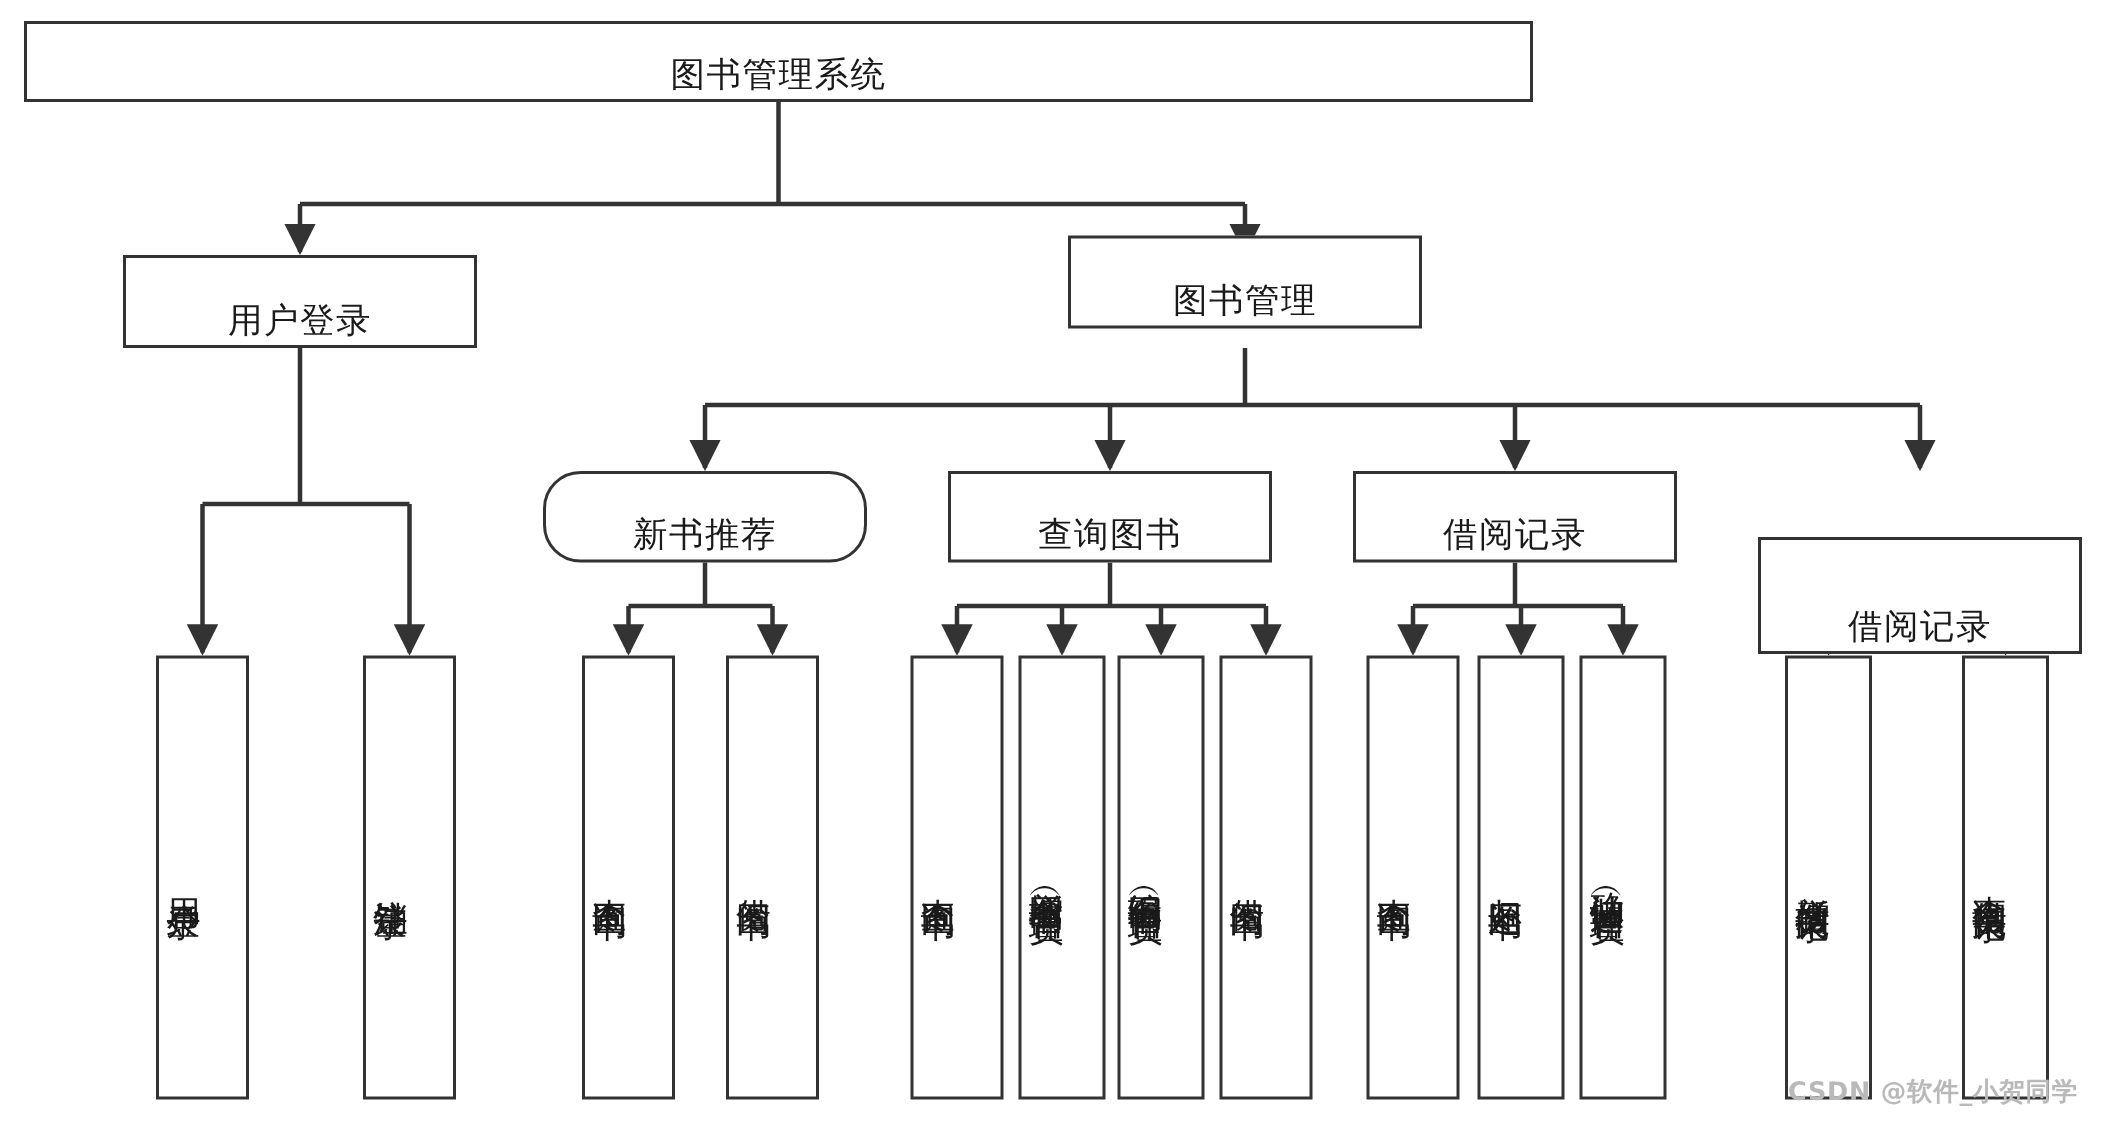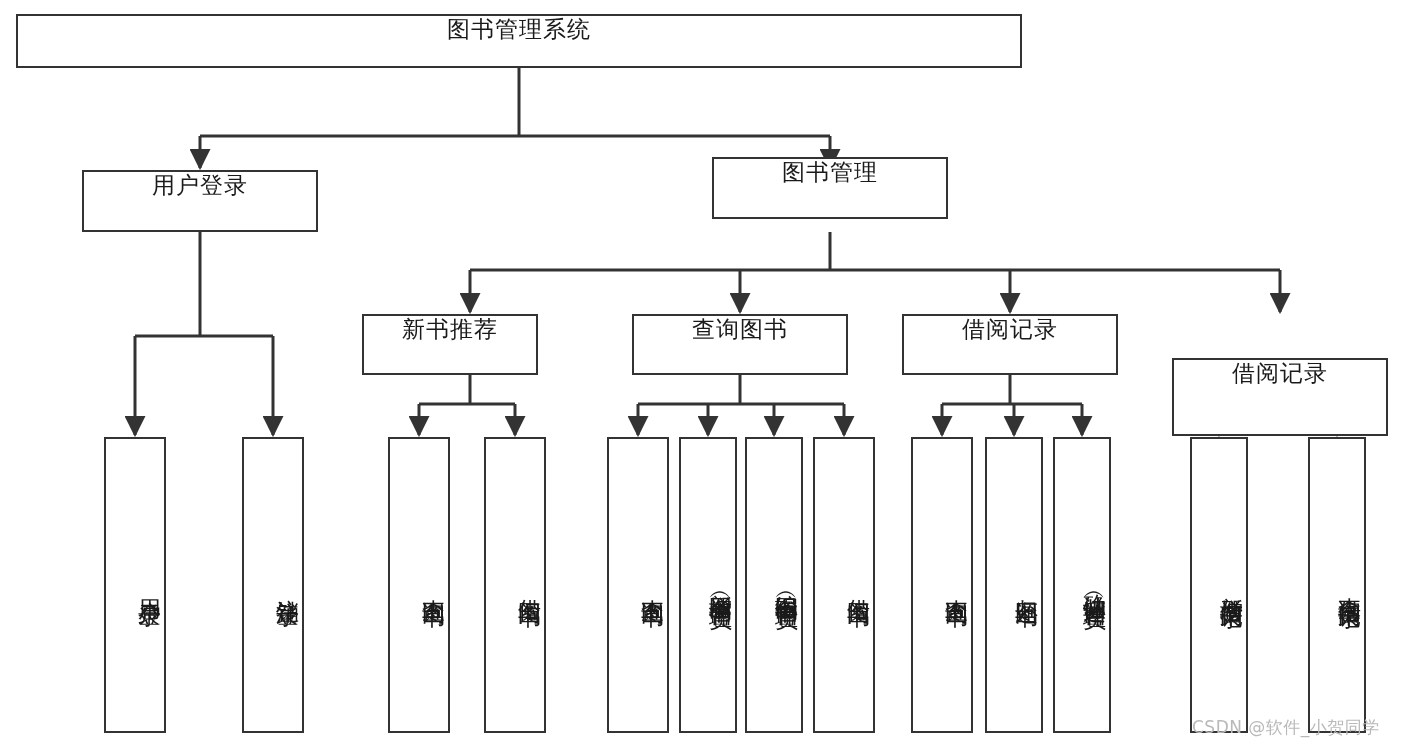--- a/index.html
+++ b/index.html
@@ -16,24 +16,25 @@
     height: 747px;
     background: #ffffff;
     overflow: hidden;
   }
   .node {
     position: absolute;
     box-sizing: border-box;
     border: 2px solid #333333;
     background: #ffffff;
     display: flex;
-    align-items: flex-start;
+    align-items: flex-end;
     justify-content: center;
     color: #1a1a1a;
     text-align: center;
+    font-family: Liberation Mono, monospace;
   }
   .node.horiz {
     font-size: 23px;
     line-height: 1.2;
     letter-spacing: 1px;
   }
   .node.vert {
     writing-mode: vertical-rl;
     text-orientation: upright;
     font-size: 23px;
@@ -54,20 +55,21 @@
     height: 747px;
     pointer-events: none;
   }
   .watermark {
     position: absolute;
     font-size: 17px;
     color: #b9b9b9;
     letter-spacing: 0.5px;
     white-space: nowrap;
     font-family: "DejaVu Sans", "Liberation Sans", sans-serif;
+    font-weight: bold;
   }
 </style>
 </head>
 <body>
 
 <div id="canvas">
 
   <svg class="edges" viewBox="0 0 1405 747" width="1405" height="747" xmlns="http://www.w3.org/2000/svg">
     <defs>
       <marker id="arrow" viewBox="0 0 10 10" refX="9" refY="5" markerWidth="7" markerHeight="7" orient="auto-start-reverse">
@@ -122,21 +124,21 @@
     <span class="node-label">图书管理系统</span>
   </div>
 
   <div class="node horiz" style="left:82px; top:170px; width:236px; height:62px;">
     <span class="node-label">用户登录</span>
   </div>
   <div class="node horiz" style="left:712px; top:157px; width:236px; height:62px;">
     <span class="node-label">图书管理</span>
   </div>
 
-  <div class="node horiz" style="left:362px; top:314px; width:176px; height:61px;">
+  <div class="node horiz" style="left:362px; top:314px; width:216px; height:61px;border-radius:25px;">
     <span class="node-label">新书推荐</span>
   </div>
   <div class="node horiz" style="left:632px; top:314px; width:216px; height:61px;">
     <span class="node-label">查询图书</span>
   </div>
   <div class="node horiz" style="left:902px; top:314px; width:216px; height:61px;">
     <span class="node-label">借阅记录</span>
   </div>
   <div class="node horiz" style="left:1172px; top:314px; width:216px; height:78px;margin-top:44px;">
     <span class="node-label">借阅记录</span>

